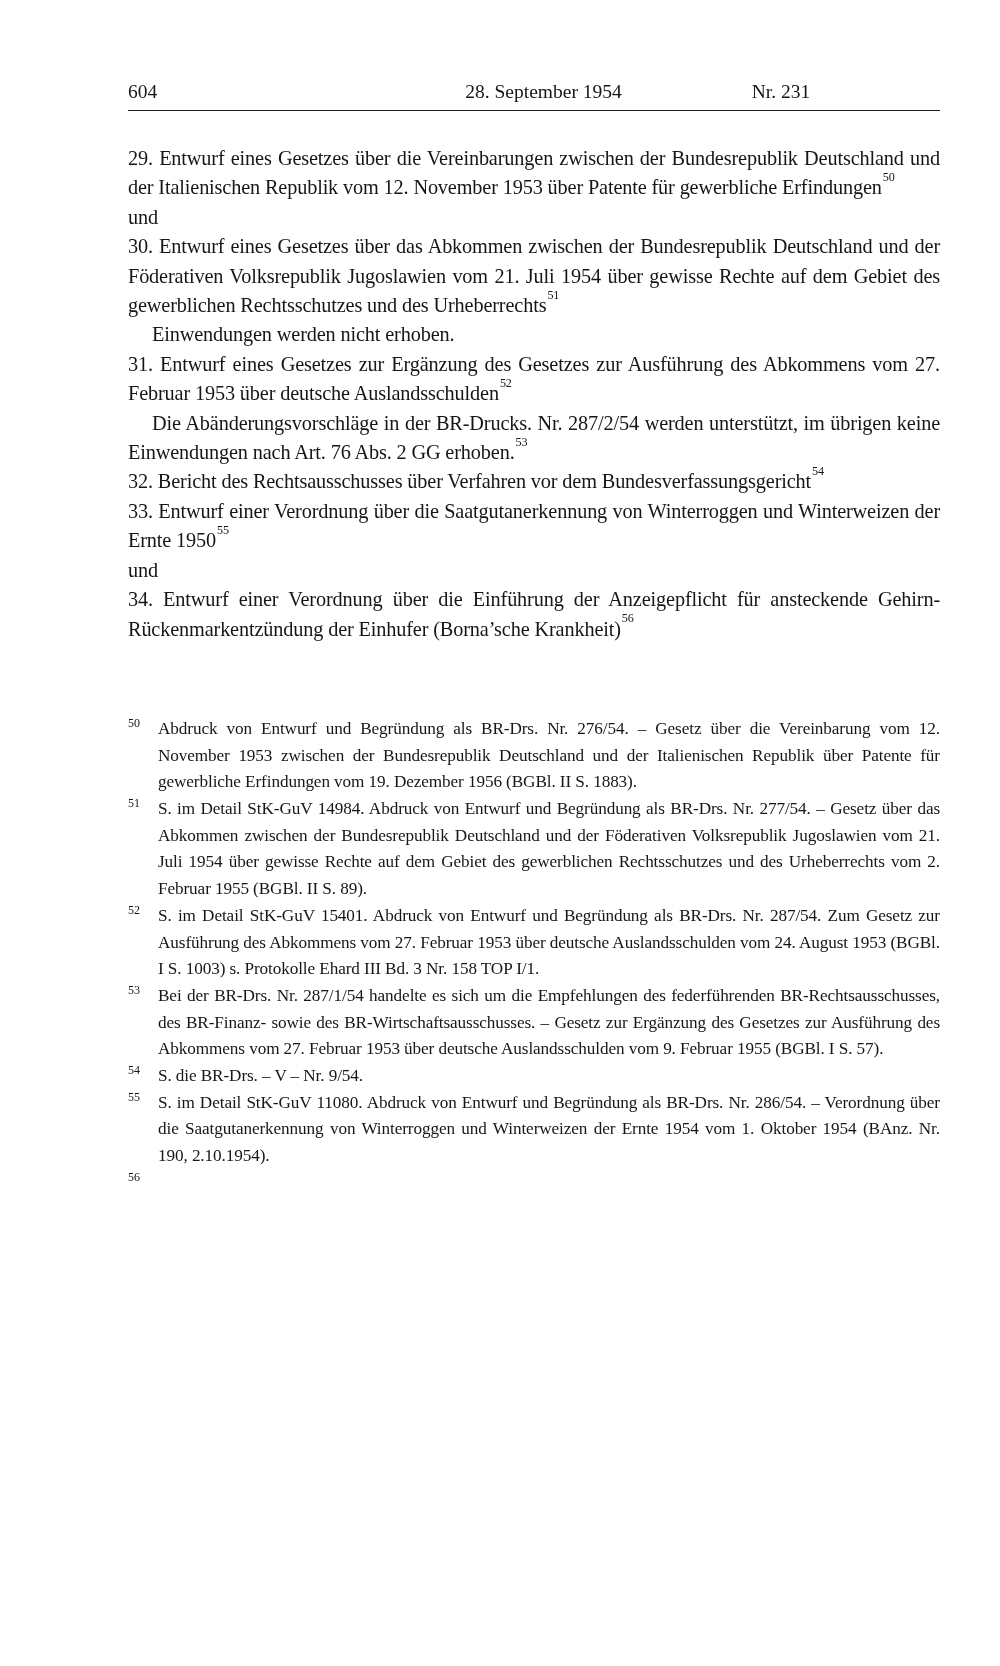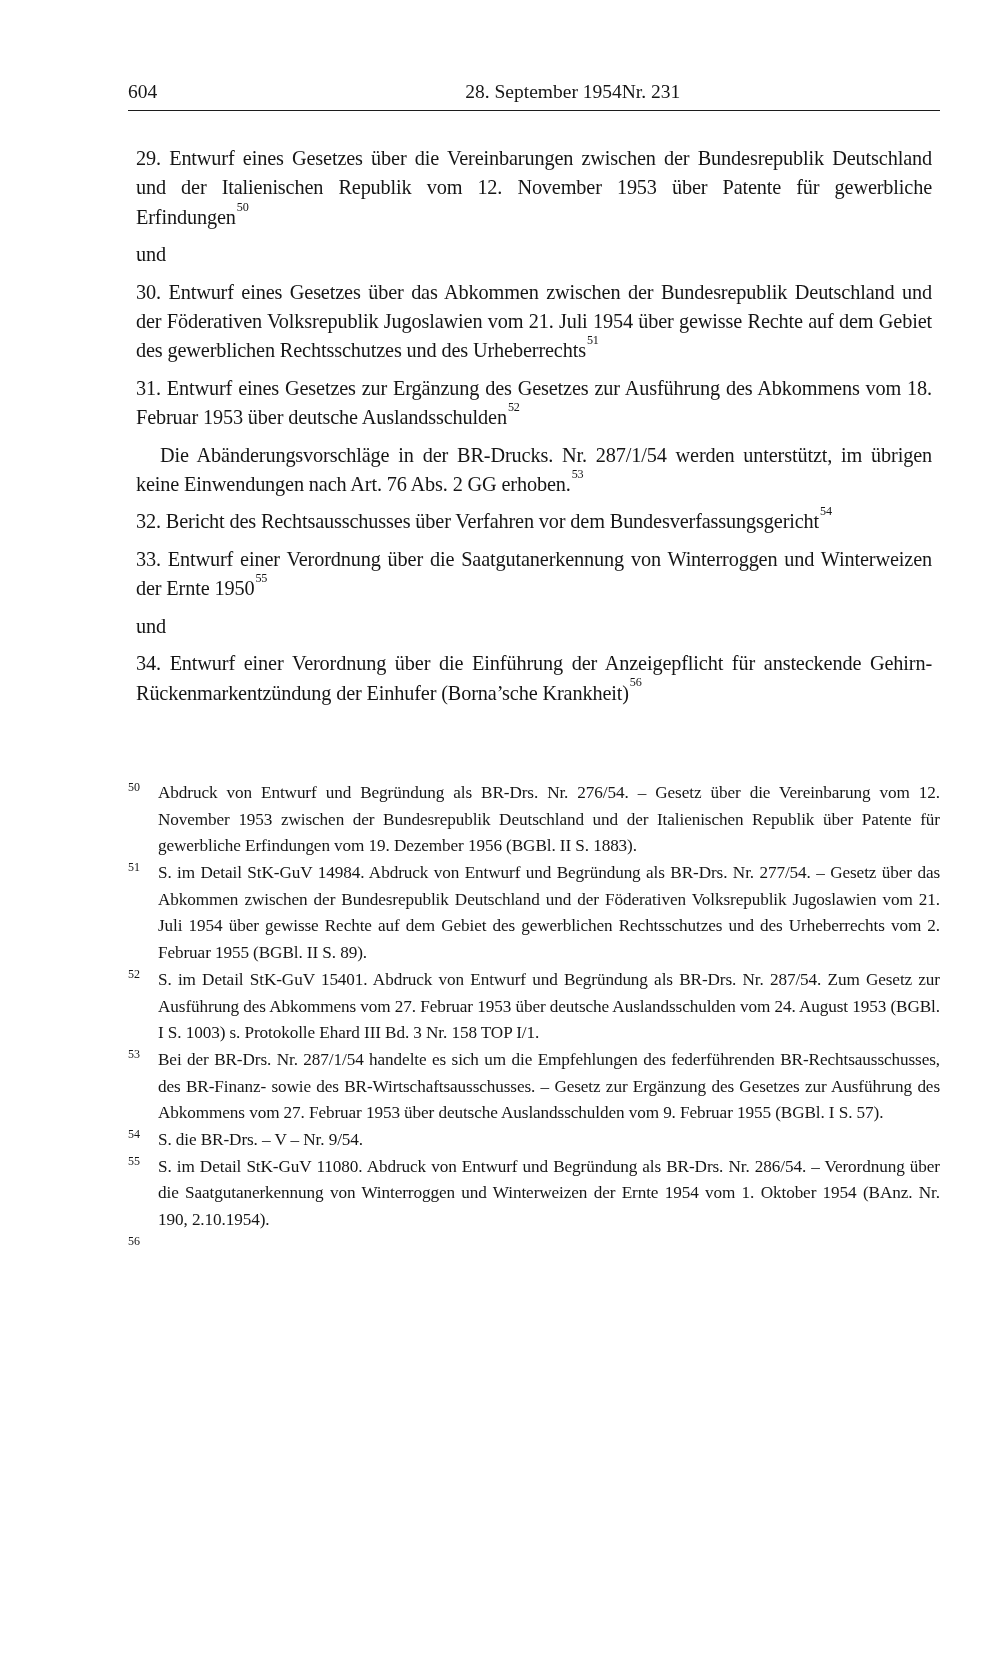--- a/index.html
+++ b/index.html
@@ -15,35 +15,35 @@
     overflow:hidden;
   }
   .page-header{
     display:grid;
     grid-template-columns:1fr auto 1fr;
     align-items:baseline;
     font-size:19.5px;
     line-height:24px;
   }
   .page-header .hdr-center{text-align:center;margin-left:19px;}
-  .page-header .hdr-right{text-align:left;}
+  .page-header .hdr-right{text-align:center;}
   .header-rule{
     border:none;
     border-top:1.6px solid #1c1c1c;
     margin:6px 0 0 0;
   }
   .body-text{
     margin-top:33px;
     font-size:20.3px;
     line-height:29.4px;
     text-align:justify;
     letter-spacing:-0.15px;
     hyphens:auto;
   }
-  .body-text p{margin:8px;}
+  .body-text p{margin:0;}
   .body-text p.indent{text-indent:24px;}
   sup.fnref{
     font-size:0.60em;
     line-height:0;
     position:relative;
     top:-0.45em;
     margin-left:1px;
   }
   .footnotes{
     margin-top:72px;
@@ -75,22 +75,23 @@
     <span class="hdr-left">604</span>
     <span class="hdr-center">28. September 1954</span>
     <span class="hdr-right">Nr. 231</span>
   </div>
   <hr class="header-rule">
 
   <main class="body-text" id="body-container">
       <p class="para item"><span>29. Entwurf eines Gesetzes über die Vereinbarungen zwischen der Bundesrepublik Deutschland und der Italienischen Republik vom 12. November 1953 über Patente für gewerbliche Erfindungen</span><sup class="fnref">50</sup></p>
       <p class="para flush"><span>und</span></p>
       <p class="para item"><span>30. Entwurf eines Gesetzes über das Abkommen zwischen der Bundesrepublik Deutschland und der Föderativen Volksrepublik Jugoslawien vom 21. Juli 1954 über gewisse Rechte auf dem Gebiet des gewerblichen Rechtsschutzes und des Urheberrechts</span><sup class="fnref">51</sup></p>
-      <p class="para item"><span>31. Entwurf eines Gesetzes zur Ergänzung des Gesetzes zur Ausführung des Abkommens vom 18. Februar 1953 über deutsche Auslandsschulden</span><sup class="fnref">52</sup></p>
-      <p class="para indent"><span>Die Abänderungsvorschläge in der BR-Drucks. Nr. 287/1/54 werden unterstützt, im übrigen keine Einwendungen nach Art. 76 Abs. 2 GG erhoben.</span><sup class="fnref">53</sup></p>
+      <p class="para indent"><span>Einwendungen werden nicht erhoben.</span></p>
+      <p class="para item"><span>31. Entwurf eines Gesetzes zur Ergänzung des Gesetzes zur Ausführung des Abkommens vom 27. Februar 1953 über deutsche Auslandsschulden</span><sup class="fnref">52</sup></p>
+      <p class="para indent"><span>Die Abänderungsvorschläge in der BR-Drucks. Nr. 287/2/54 werden unterstützt, im übrigen keine Einwendungen nach Art. 76 Abs. 2 GG erhoben.</span><sup class="fnref">53</sup></p>
       <p class="para item"><span>32. Bericht des Rechtsausschusses über Verfahren vor dem Bundesverfassungsgericht</span><sup class="fnref">54</sup></p>
       <p class="para item"><span>33. Entwurf einer Verordnung über die Saatgutanerkennung von Winterroggen und Winterweizen der Ernte 1950</span><sup class="fnref">55</sup></p>
       <p class="para flush"><span>und</span></p>
       <p class="para item"><span>34. Entwurf einer Verordnung über die Einführung der Anzeigepflicht für ansteckende Gehirn-Rückenmarkentzündung der Einhufer (Borna’sche Krankheit)</span><sup class="fnref">56</sup></p>
     </main>
 
   <section class="footnotes" id="footnotes-container">
       <p class="footnote"><span class="fn-num">50</span><span>Abdruck von Entwurf und Begründung als BR-Drs. Nr. 276/54. – Gesetz über die Vereinbarung vom 12. November 1953 zwischen der Bundesrepublik Deutschland und der Italienischen Republik über Patente für gewerbliche Erfindungen vom 19. Dezember 1956 (</span><span class="it">BGBl. II</span><span> S. 1883).</span></p>
       <p class="footnote"><span class="fn-num">51</span><span>S. im Detail StK-GuV 14984. Abdruck von Entwurf und Begründung als BR-Drs. Nr. 277/54. – Gesetz über das Abkommen zwischen der Bundesrepublik Deutschland und der Föderativen Volksrepublik Jugoslawien vom 21. Juli 1954 über gewisse Rechte auf dem Gebiet des gewerblichen Rechtsschutzes und des Urheberrechts vom 2. Februar 1955 (</span><span class="it">BGBl. II</span><span> S. 89).</span></p>
       <p class="footnote"><span class="fn-num">52</span><span>S. im Detail StK-GuV 15401. Abdruck von Entwurf und Begründung als BR-Drs. Nr. 287/54. Zum Gesetz zur Ausführung des Abkommens vom 27. Februar 1953 über deutsche Auslandsschulden vom 24. August 1953 (</span><span class="it">BGBl. I</span><span> S. 1003) s. </span><span class="it">Protokolle Ehard</span><span> III Bd. 3 Nr. 158 TOP I/1.</span></p>

